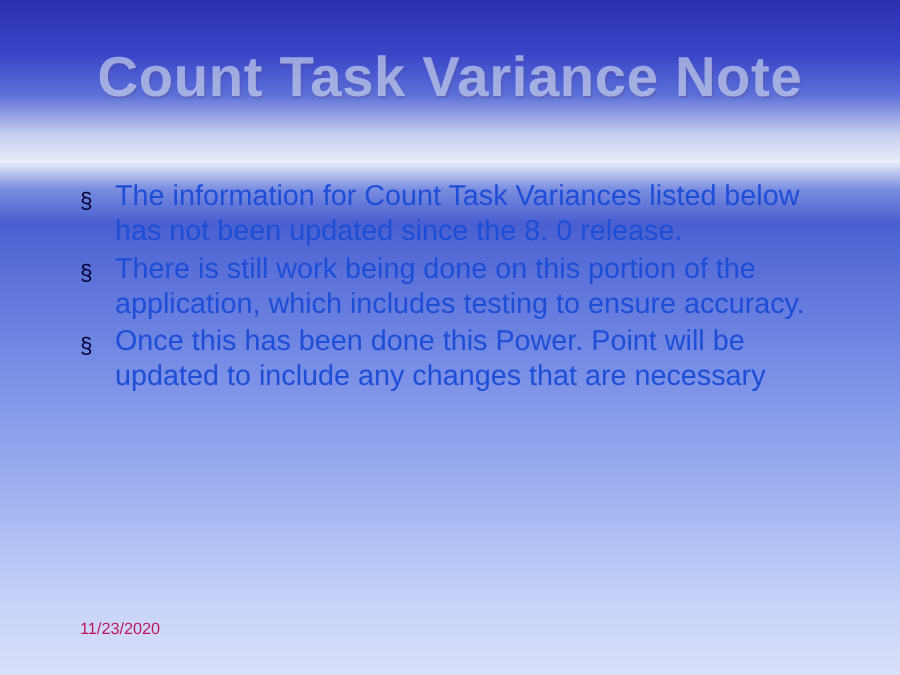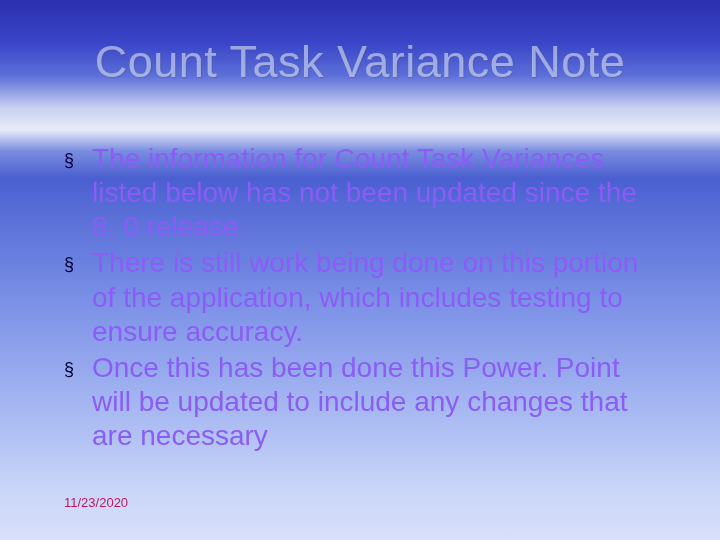--- a/index.html
+++ b/index.html
@@ -26,21 +26,21 @@
       );
     position: relative;
   }
   .title {
     position: absolute;
     top: 36px;
     left: 0;
     right: 0;
     text-align: center;
     font-size: 45px;
-    font-weight: normal;
+    font-weight: bold;
     color: rgba(230, 240, 255, 0.55);
     text-shadow: 1px 1px 1px rgba(80, 80, 140, 0.35);
     letter-spacing: 0.5px;
   }
   .content {
     position: absolute;
     top: 142px;
     left: 64px;
     right: 60px;
   }
@@ -52,22 +52,22 @@
   .bullet-marker {
     flex: 0 0 auto;
     width: 28px;
     color: #000033;
     font-size: 18px;
     line-height: 34px;
     padding-top: 1px;
   }
   .bullet-text {
     flex: 1;
-    color: #8b5cf6;
-    font-size: 28px;
+    color: #1d4ed8;
+    font-size: 23px;
     line-height: 1.22;
   }
   .footer-date {
     position: absolute;
     left: 64px;
     bottom: 30px;
     font-size: 13px;
     color: #be185d;
   }
 </style>

